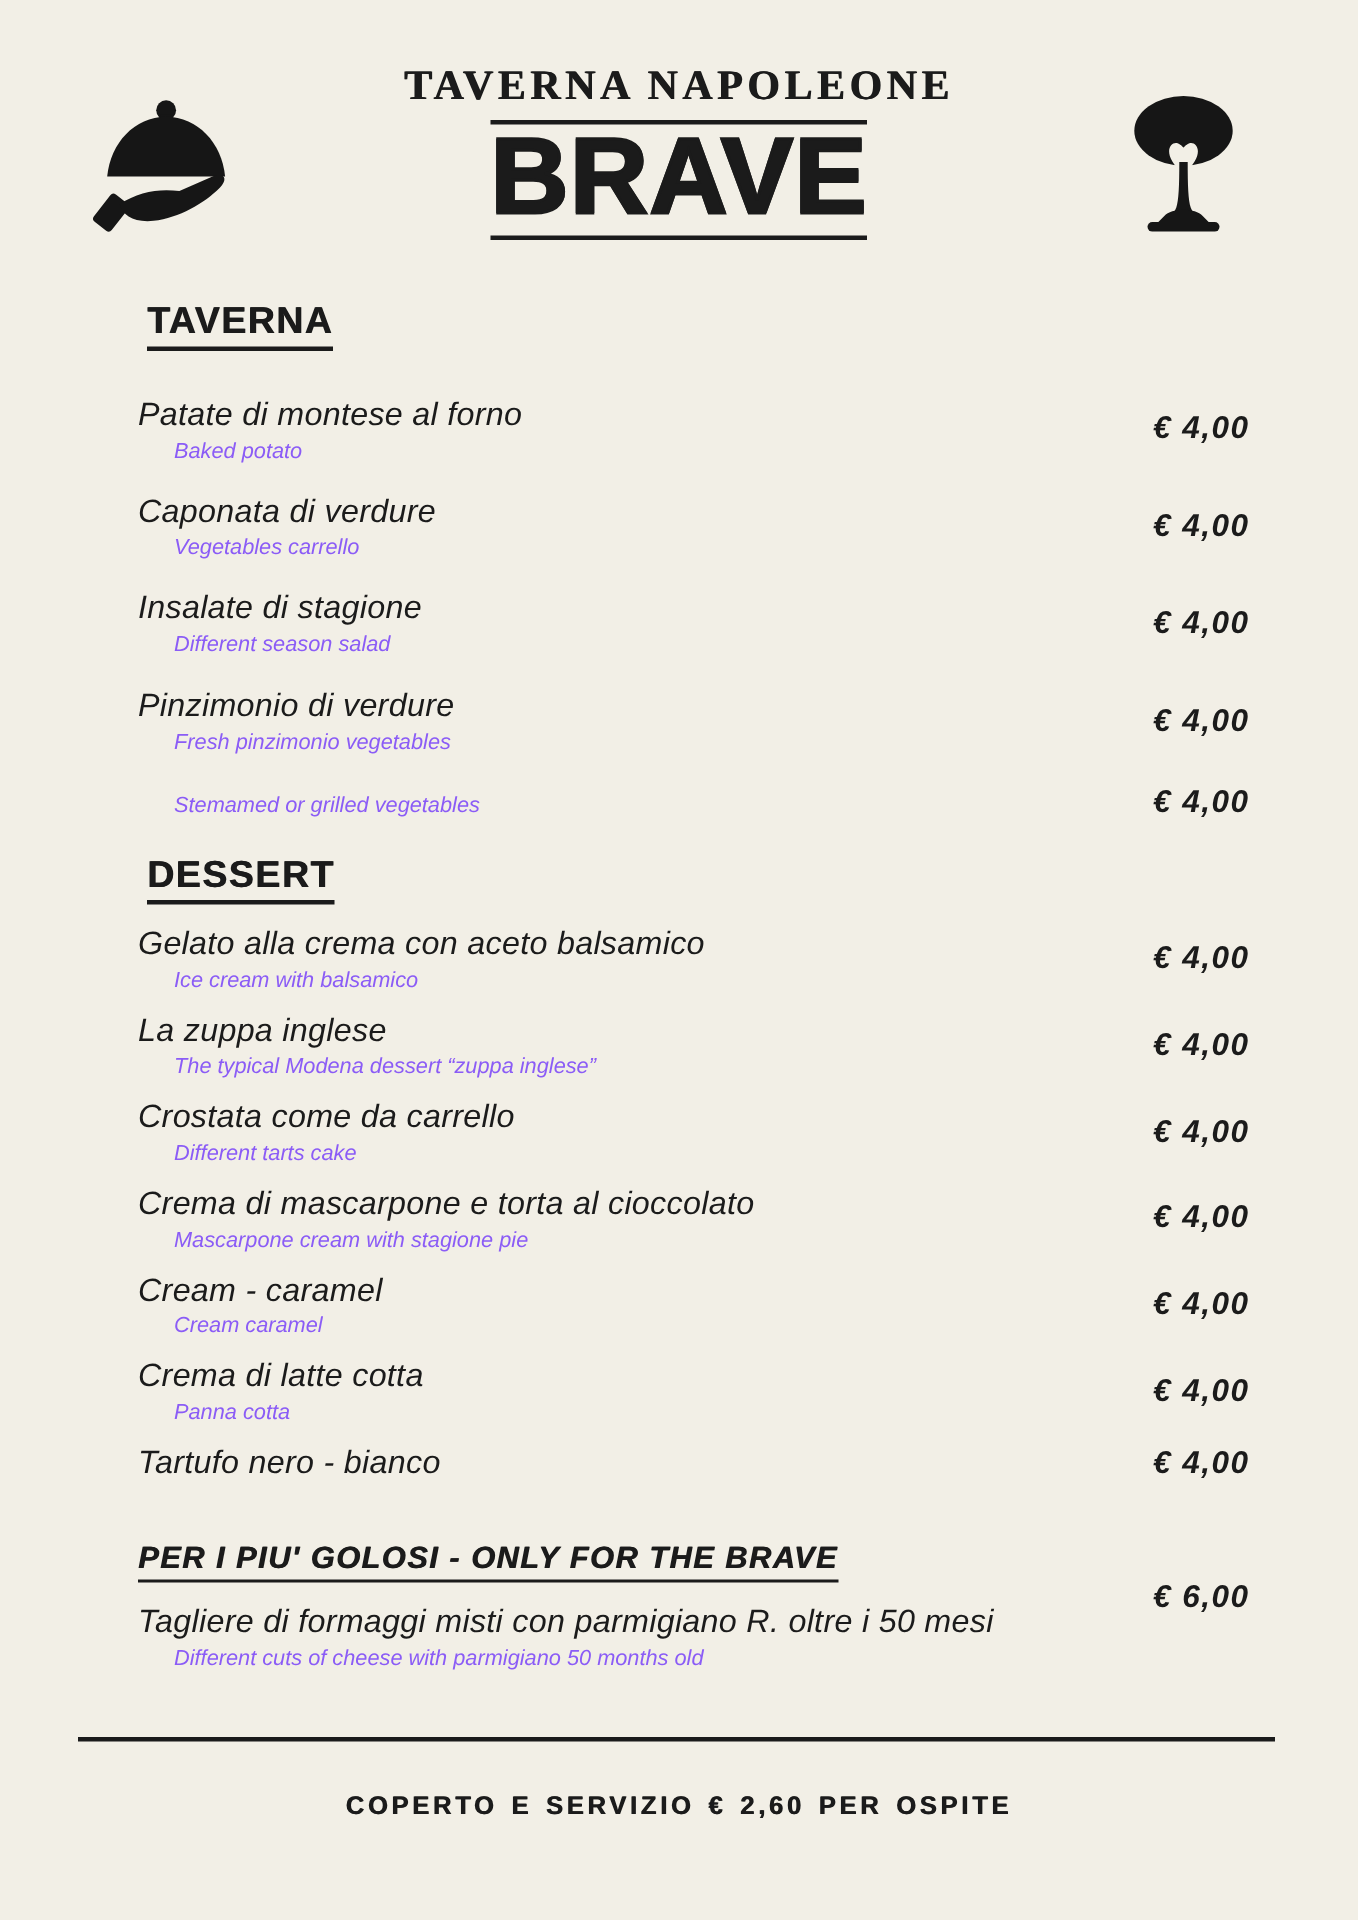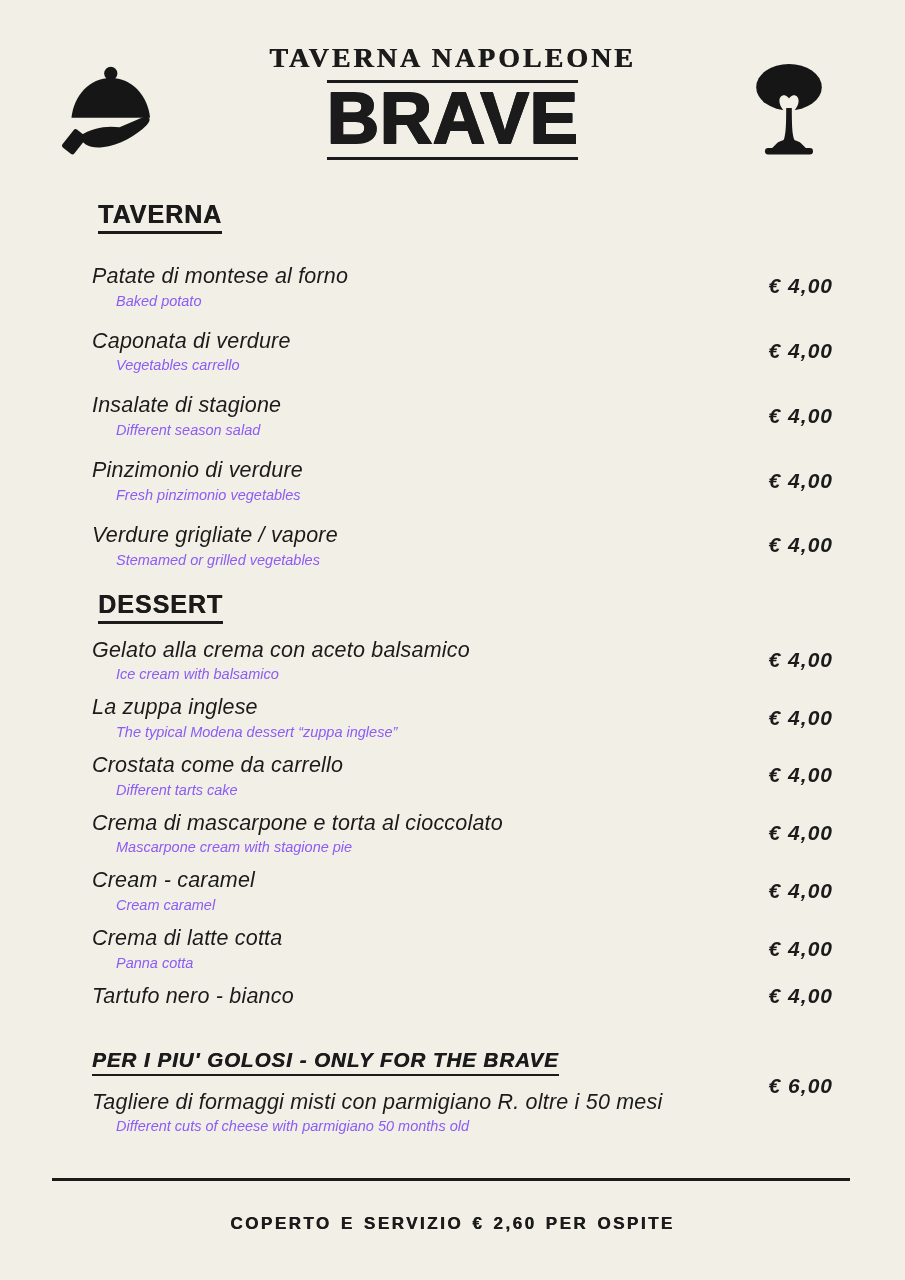--- a/index.html
+++ b/index.html
@@ -181,21 +181,20 @@
     <div class="item">
       <div>
         <div class="item-name">Pinzimonio di verdure</div>
         <div class="item-desc">Fresh pinzimonio vegetables</div>
       </div>
       <div class="item-price">€ 4,00</div>
     </div>
 
     <div class="item">
       <div>
-        <div class="item-name">Verdure grigliate / vapore</div>
         <div class="item-desc">Stemamed or grilled vegetables</div>
       </div>
       <div class="item-price">€ 4,00</div>
     </div>
   </div>
 
   <div class="section sec-dessert">
     <div class="section-heading heading-dessert">DESSERT</div>
 
     <div class="item">

